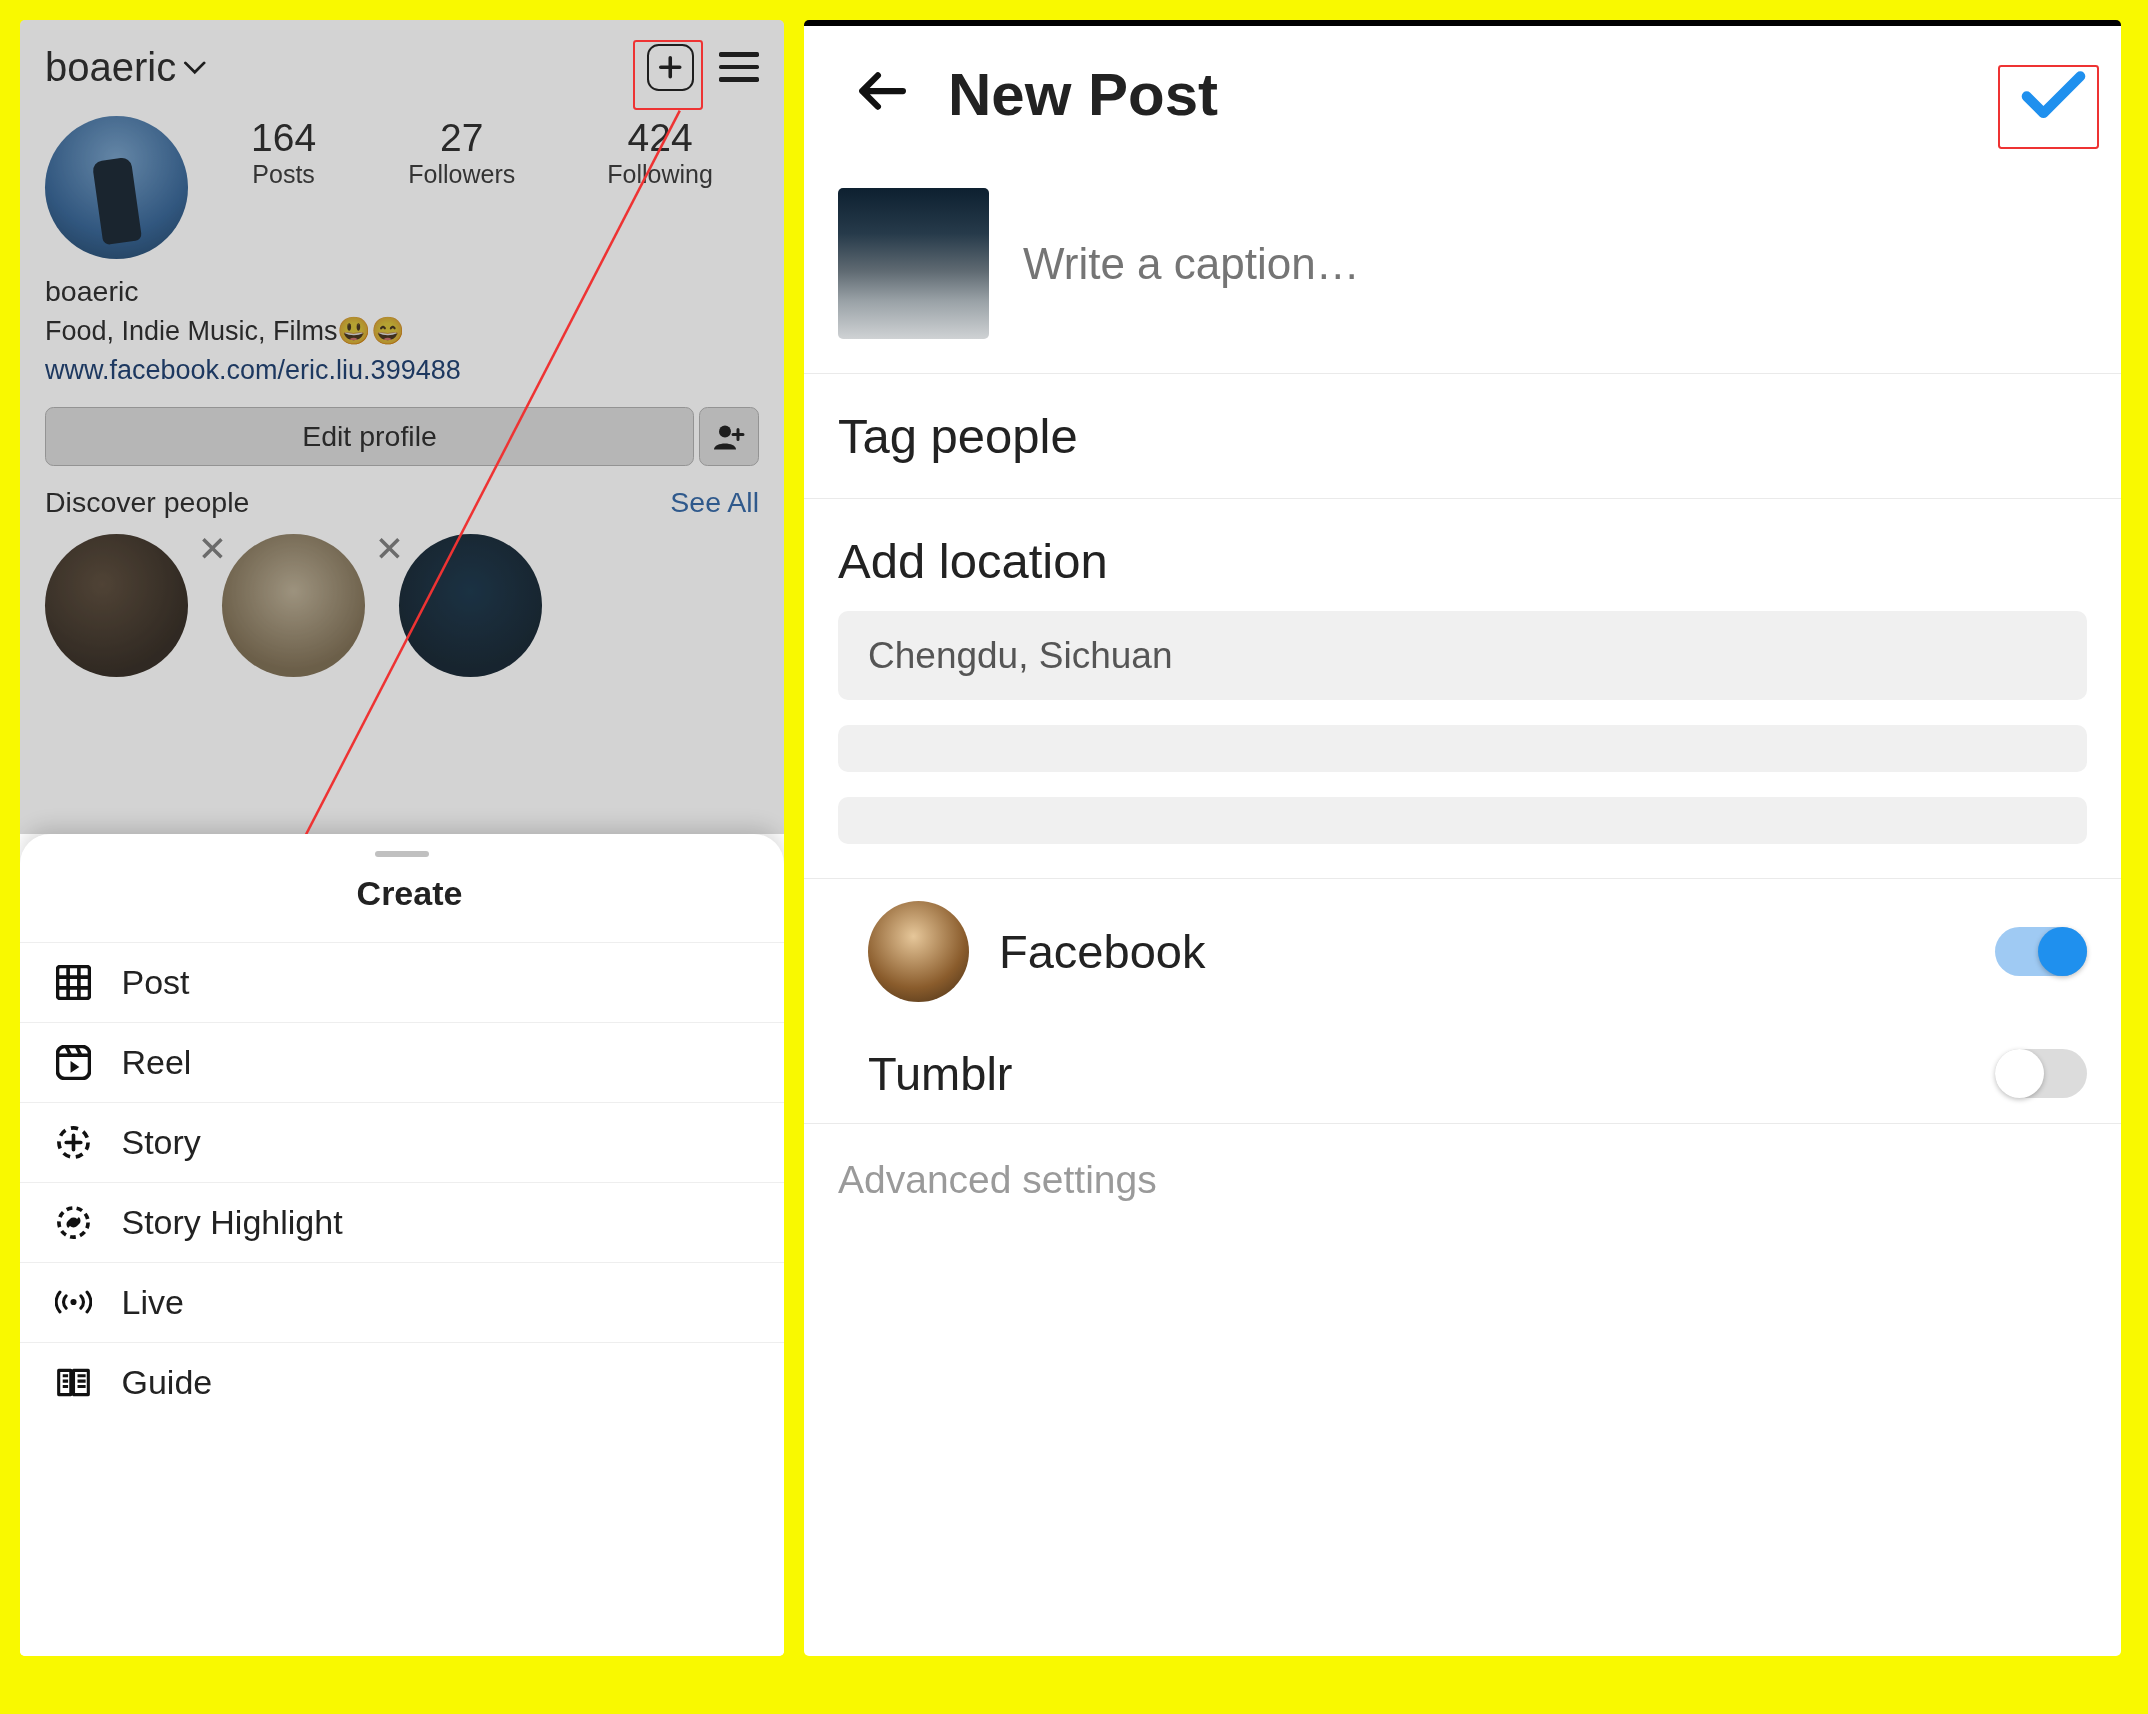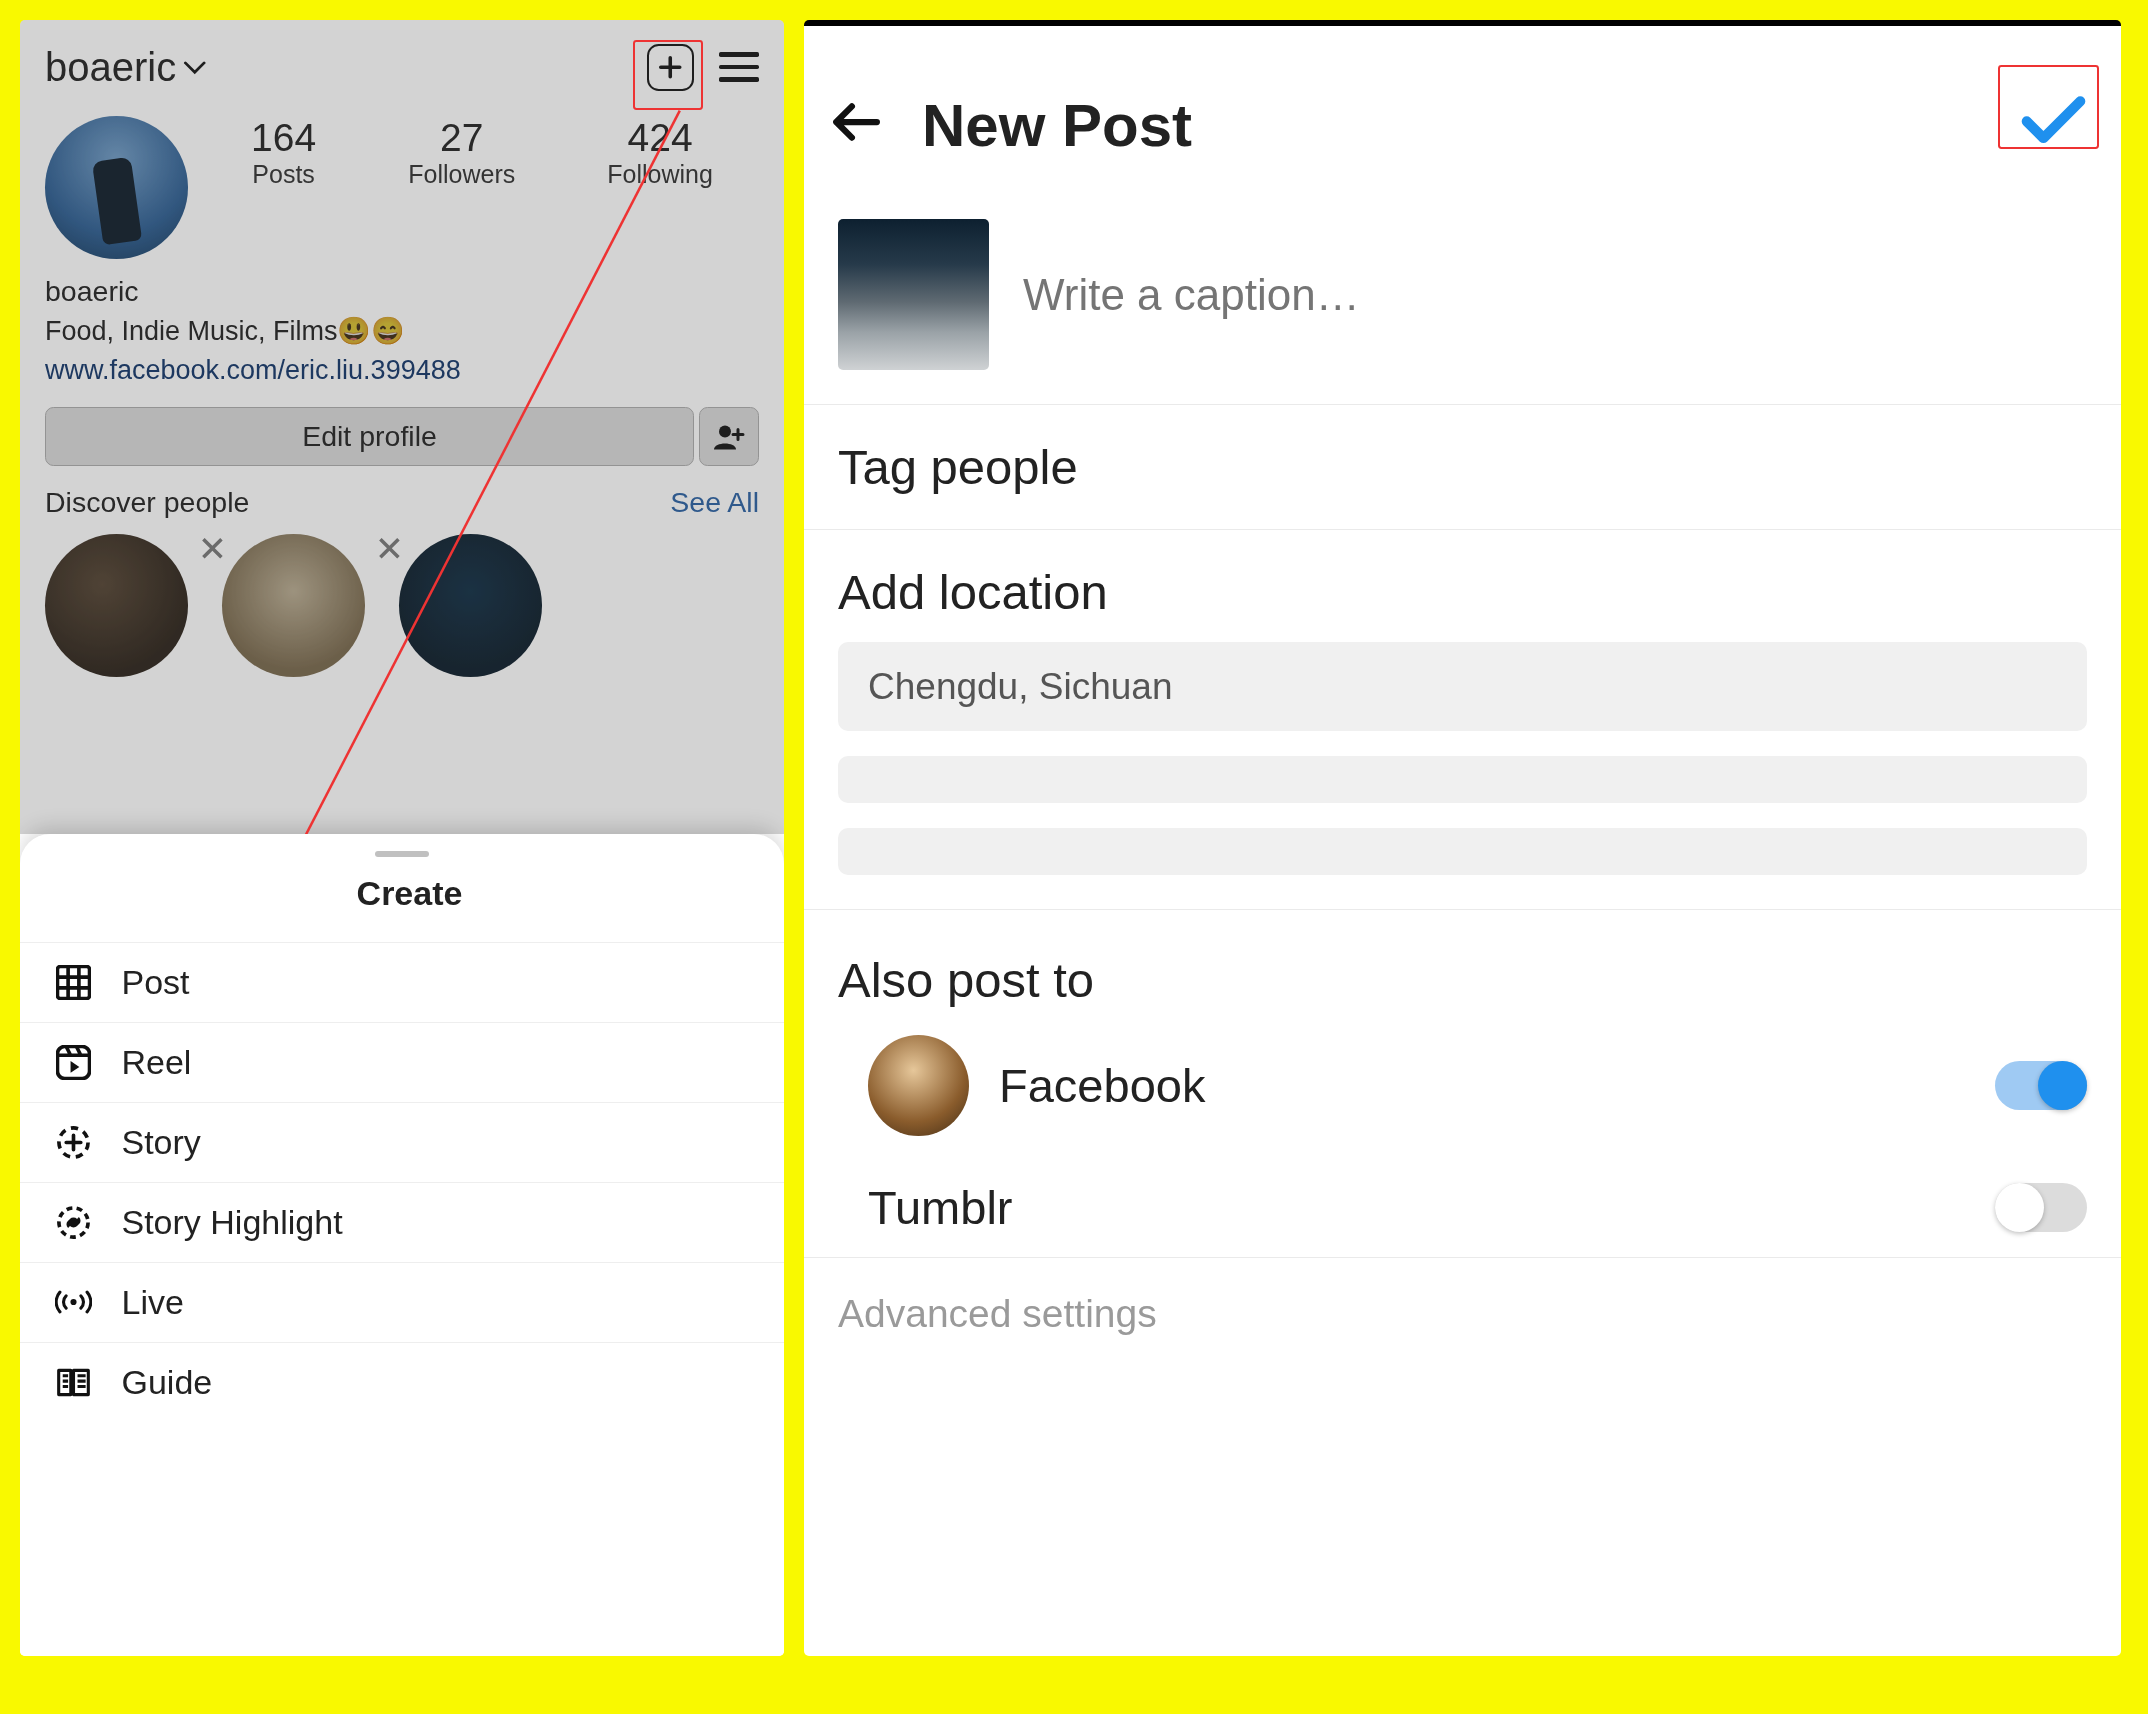--- a/index.html
+++ b/index.html
@@ -97,21 +97,21 @@
   .sheet .grab { width:54px; height:6.7px; background:#c0c0c0; border-radius:3.4px; margin:3.4px auto 17px auto; }
   .sheet h2 { text-align:center; font-size:34px; font-weight:700; margin-bottom:28.5px;margin-left:15px; }
   .sheet-item {
     display:flex; align-items:center; gap:28.5px; padding:20px 34px;
     border-top:0.8px solid #eee; font-size:34px;
   }
   .sheet-item .ic { width:39px; height:39px; display:flex; align-items:center; justify-content:center; }
   .sheet-item:first-of-type { border-top:none; }
 
   
-  .np-top { display:flex; justify-content:space-between; padding:34px 34px 25px 26px;margin-top:31px; }
+  .np-top { display:flex; align-items:center; justify-content:space-between; padding:34px 34px 25px 52px; }
   .np-left { display:flex; align-items:center; gap:42px; }
   .np-title { font-size:60px; font-weight:700; }
   .back { font-size:52px; }
   .check { width:67px; height:54px; }
 
   .caption-row { display:flex; align-items:center; gap:34px; padding:34px 34px; border-bottom:1.7px solid #eaeaea; }
   .thumb {
     width:151px; height:151px; border-radius:5px;
     background: linear-gradient(180deg,#0d2030 0%, #263a4a 30%, #5f6a72 55%, #9aa2a7 75%, #cfd2d4 100%);
     position:relative; overflow:hidden;
@@ -328,21 +328,20 @@
 
   <div class="row">Tag people</div>
 
   <div class="row" style="border-bottom:none; padding-bottom:22px;">Add location</div>
   <div class="loc-chips">
     <div class="chip">Chengdu, Sichuan</div>
     <div class="chip blank"> </div>
     <div class="chip blank2"> </div>
   </div>
 
-  <div class="also">Also post to</div>
 
   <div class="share-row">
     <div class="share-left">
       <div class="fb-avatar"></div>
       <span>Facebook</span>
     </div>
     <div class="toggle on">
         <div class="knob"></div>
       </div>
   </div>

